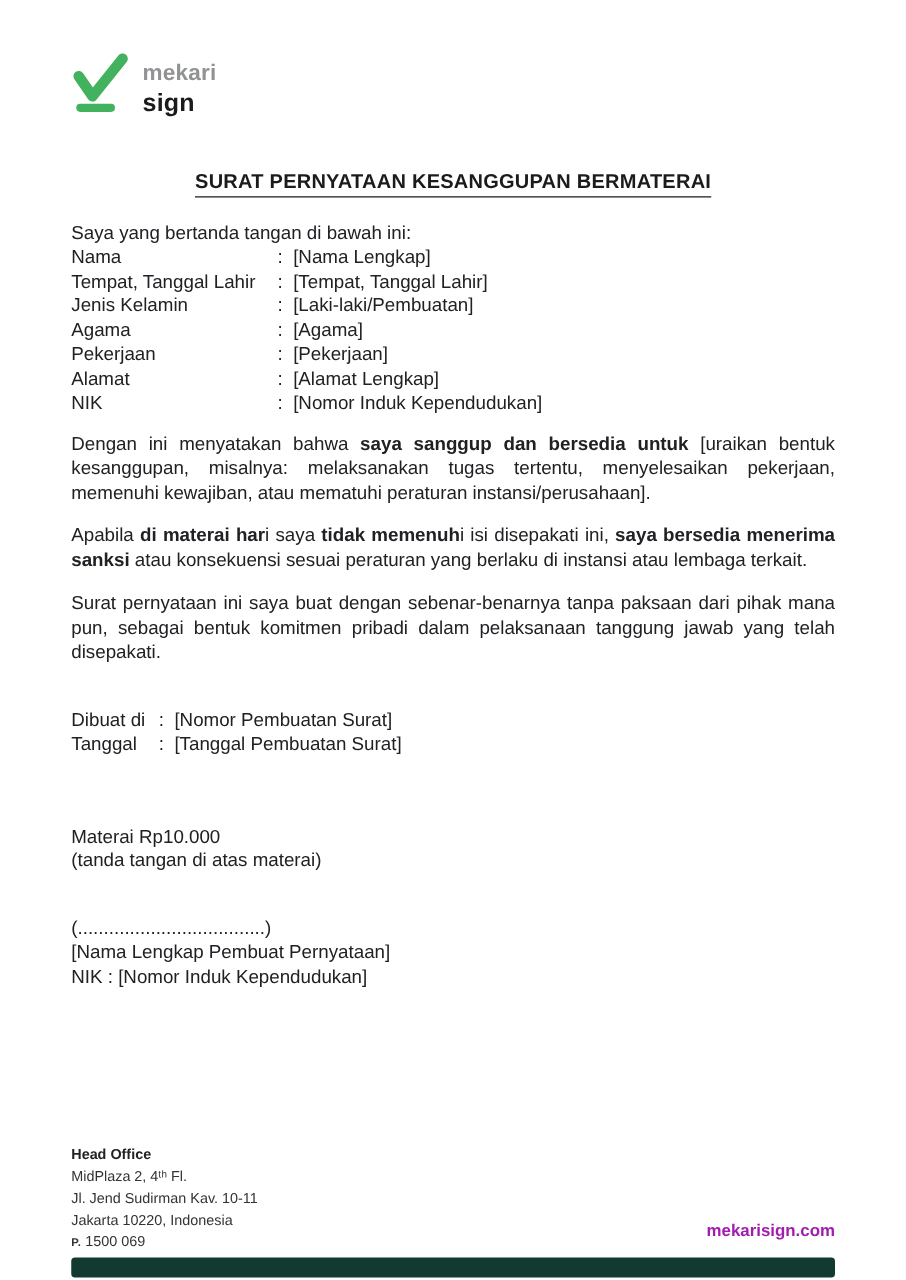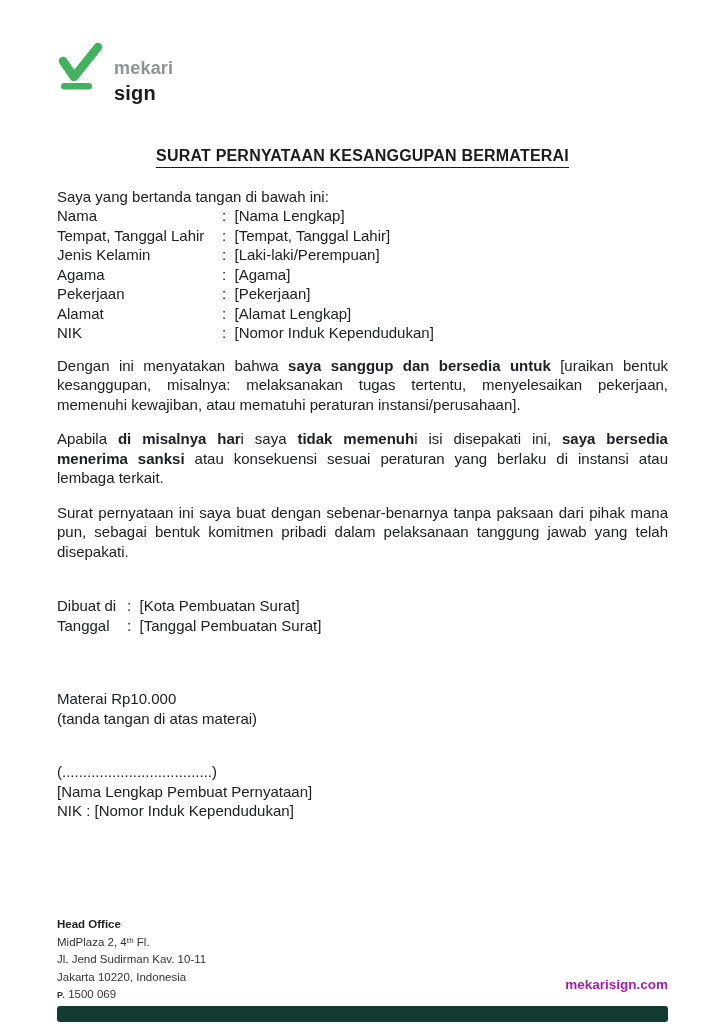--- a/index.html
+++ b/index.html
@@ -17,21 +17,21 @@
     position: absolute;
     left: 57px; right: 57px; top: 0;
     font-size: 15px;
     line-height: 19.5px;
   }
   
   .header { display: flex; justify-content: space-between; align-items: flex-start; padding-top: 42px; }
   .logo { display: flex; align-items: flex-start; gap: 11px; }
   .logo-badge { width: 46px; height: 48px; flex: 0 0 auto; }
   .logo-words { display: flex; flex-direction: column; }
-  .logo-top { font-size: 18px; font-weight: 600; color: #919294; letter-spacing: 0.2px; line-height: 19px; margin-top: 17px; }
+  .logo-top { font-size: 18px; font-weight: 600; color: #919294; letter-spacing: 0.2px; line-height: 19px; margin-top: 7px; }
   .logo-bottom { font-size: 20px; font-weight: 700; color: #1b1b1b; letter-spacing: 0.2px; line-height: 30px; }
   .company { font-size: 14px; font-weight: 700; color: #1f1f1f; margin-top: 21px; }
   
   .title-wrap { text-align: center; margin-top: 26px; }
   .title {
     display: inline-block;
     font-size: 16px; font-weight: 700; color: #1b1b1b;
     letter-spacing: 0.2px;
     border-bottom: 1.8px solid #1b1b1b;
     padding-bottom: 1px;
@@ -101,21 +101,21 @@
           <span>[Nama Lengkap]</span>
       </div>
       <div class="field-row">
         <span class="field-label">Tempat, Tanggal Lahir</span>
           <span class="field-colon">:  </span>
           <span>[Tempat, Tanggal Lahir]</span>
       </div>
       <div class="field-row">
         <span class="field-label">Jenis Kelamin</span>
           <span class="field-colon">:  </span>
-          <span>[Laki-laki/Perempuan]</span>
+          <span>[Laki-laki/Pembuatan]</span>
       </div>
       <div class="field-row">
         <span class="field-label">Agama</span>
           <span class="field-colon">:  </span>
           <span>[Agama]</span>
       </div>
       <div class="field-row">
         <span class="field-label">Pekerjaan</span>
           <span class="field-colon">:  </span>
           <span>[Pekerjaan]</span>
@@ -126,28 +126,28 @@
           <span>[Alamat Lengkap]</span>
       </div>
       <div class="field-row">
         <span class="field-label">NIK</span>
           <span class="field-colon">:  </span>
           <span>[Nomor Induk Kependudukan]</span>
       </div>
     </div>
 
     <p class="para first"><span>Dengan ini menyatakan bahwa </span><span class="bold">saya sanggup dan bersedia untuk</span><span> [uraikan bentuk kesanggupan, misalnya: melaksanakan tugas tertentu, menyelesaikan pekerjaan, memenuhi kewajiban, atau mematuhi peraturan instansi/perusahaan].</span></p>
-    <p class="para"><span>Apabila </span><span class="bold">di misalnya har</span><span>i saya </span><span class="bold">tidak memenuh</span><span>i isi disepakati ini, </span><span class="bold">saya bersedia menerima sanksi</span><span> atau konsekuensi sesuai peraturan yang berlaku di instansi atau lembaga terkait.</span></p>
+    <p class="para"><span>Apabila </span><span class="bold">di materai har</span><span>i saya </span><span class="bold">tidak memenuh</span><span>i isi disepakati ini, </span><span class="bold">saya bersedia menerima sanksi</span><span> atau konsekuensi sesuai peraturan yang berlaku di instansi atau lembaga terkait.</span></p>
     <p class="para"><span>Surat pernyataan ini saya buat dengan sebenar-benarnya tanpa paksaan dari pihak mana pun, sebagai bentuk komitmen pribadi dalam pelaksanaan tanggung jawab yang telah disepakati.</span></p>
 
     <div class="placement">
       <div class="field-row">
         <span class="field-label">Dibuat di</span>
           <span class="field-colon">:  </span>
-          <span>[Kota Pembuatan Surat]</span>
+          <span>[Nomor Pembuatan Surat]</span>
       </div>
       <div class="field-row">
         <span class="field-label">Tanggal</span>
           <span class="field-colon">:  </span>
           <span>[Tanggal Pembuatan Surat]</span>
       </div>
     </div>
 
     <div class="stamp">
       <div>Materai Rp10.000</div>

